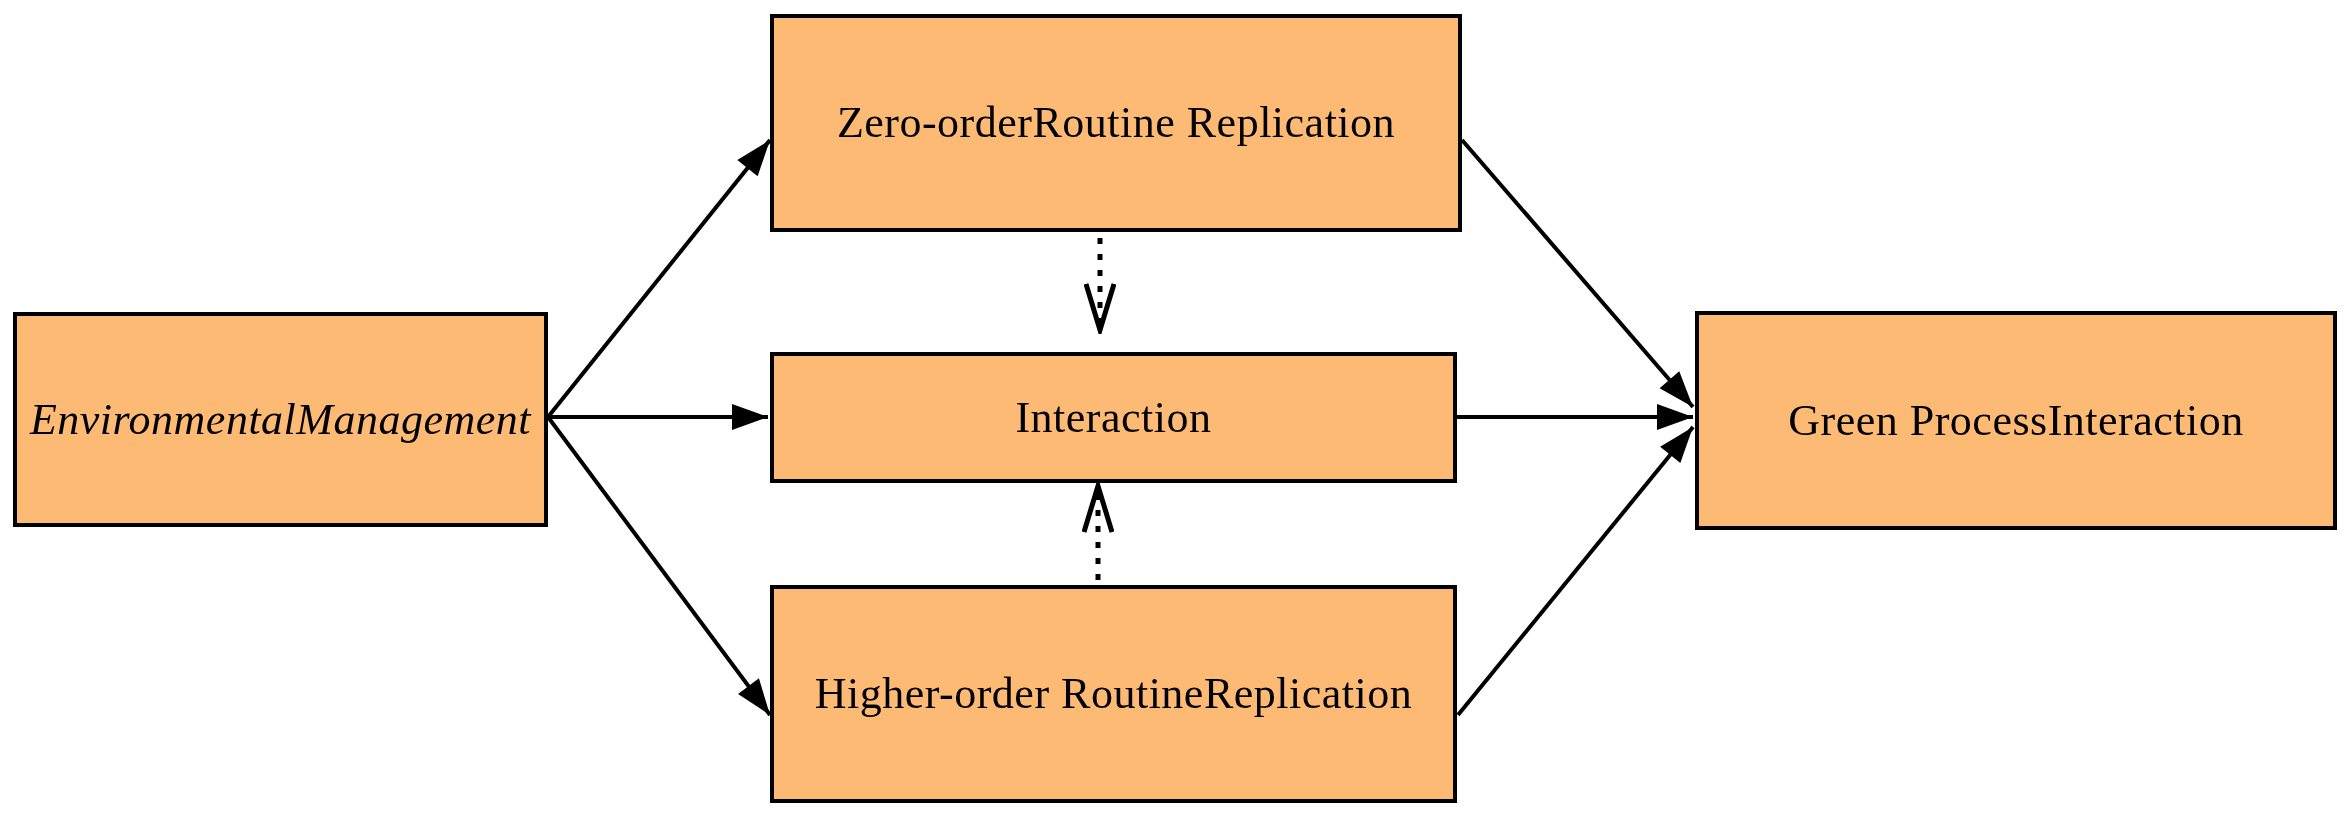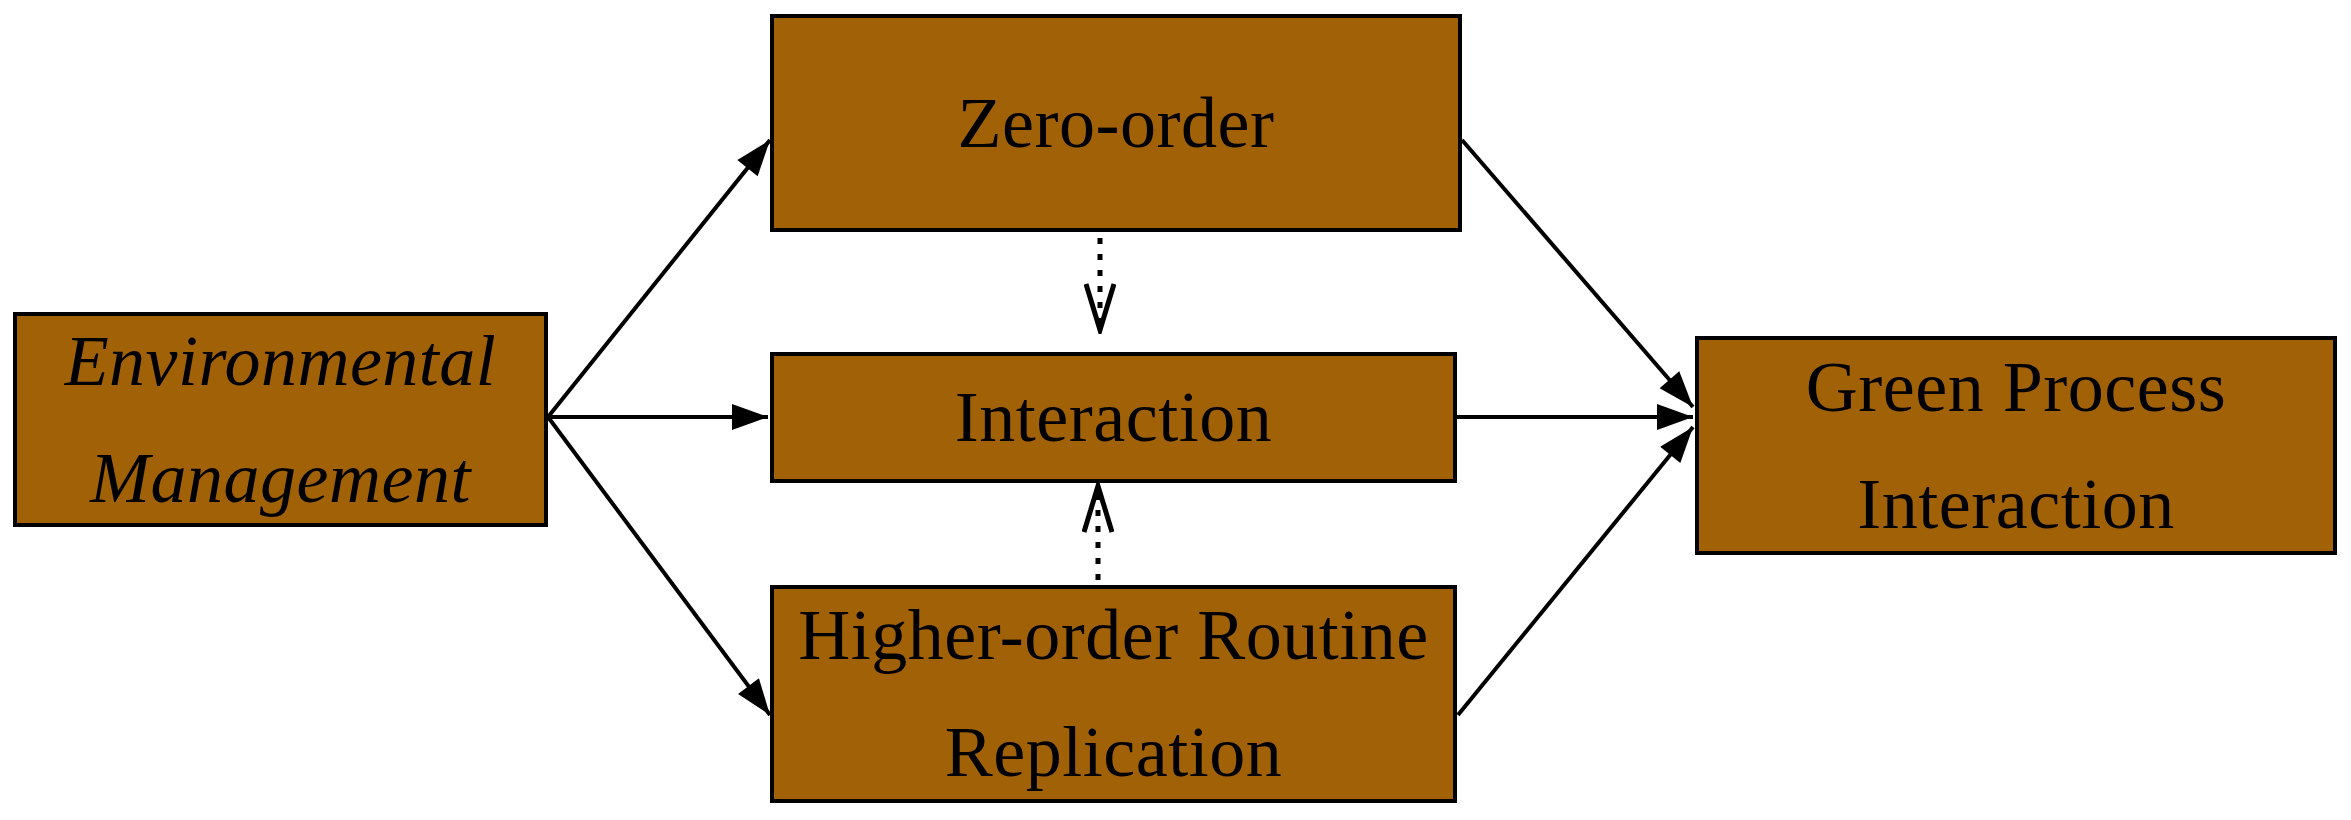--- a/index.html
+++ b/index.html
@@ -20,37 +20,36 @@
     position: absolute;
     left: 0;
     top: 0;
     width: 2351px;
     height: 820px;
   }
   .node {
     position: absolute;
     box-sizing: border-box;
     border: 4px solid #000000;
-    background: #a16207;
+    background: #fdba74;
     display: flex;
-    flex-direction: column;
     justify-content: center;
     align-items: center;
     text-align: center;
-    font-size: 72px;
+    font-size: 44px;
     line-height: 1.62;
     letter-spacing: 0.5px;
   }
   .node span { display: block; white-space: nowrap; }
 
   .node-env    { left: 13px;   top: 312px; width: 535px; height: 215px; font-style: italic; }
   .node-zero   { left: 770px;  top: 14px;  width: 692px; height: 218px; }
   .node-inter  { left: 770px;  top: 352px; width: 687px; height: 131px; }
   .node-higher { left: 770px;  top: 585px; width: 687px; height: 218px; }
-  .node-green  { left: 1695px; top: 311px; width: 642px; height: 219px; margin-top: 25px; }
+  .node-green  { left: 1695px; top: 311px; width: 642px; height: 219px; }
 
   .solid-edge {
     stroke: #000000;
     stroke-width: 4;
     fill: none;
   }
   .dotted-edge {
     stroke: #000000;
     stroke-width: 5;
     stroke-dasharray: 6 10;
@@ -84,20 +83,21 @@
     <path class="dotted-edge" d="M1098,580 L1098,486" marker-end="url(#openhead)"></path>
   </svg>
 
   <div class="node node-env">
     <span>Environmental</span>
     <span>Management</span>
   </div>
 
   <div class="node node-zero">
     <span>Zero-order</span>
+    <span>Routine Replication</span>
   </div>
 
   <div class="node node-inter">
     <span>Interaction</span>
   </div>
 
   <div class="node node-higher">
     <span>Higher-order Routine</span>
     <span>Replication</span>
   </div>

